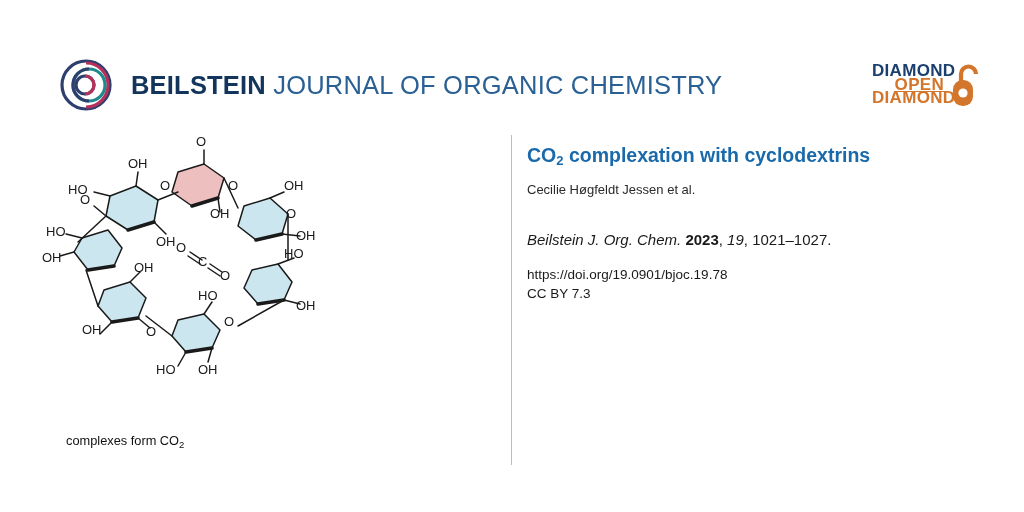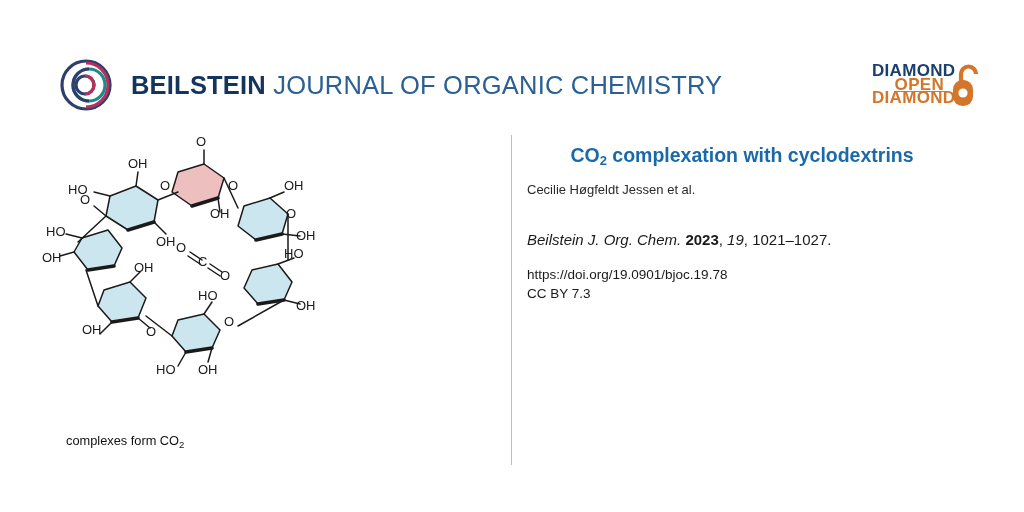--- a/index.html
+++ b/index.html
@@ -102,21 +102,20 @@
     left: 527px;
     top: 143px;
     width: 430px;
   }
   .article-title {
     font-size: 19.5px;
     font-weight: bold;
     color: #1a6aab;
     line-height: 24px;
     margin: 0 0 12px 0;
-    text-align: center;
   }
   .article-title sub {
     font-size: 13px;
     vertical-align: baseline;
     position: relative;
     top: 3px;
   }
   .article-authors {
     margin-top: 11px;
     font-size: 13px;

